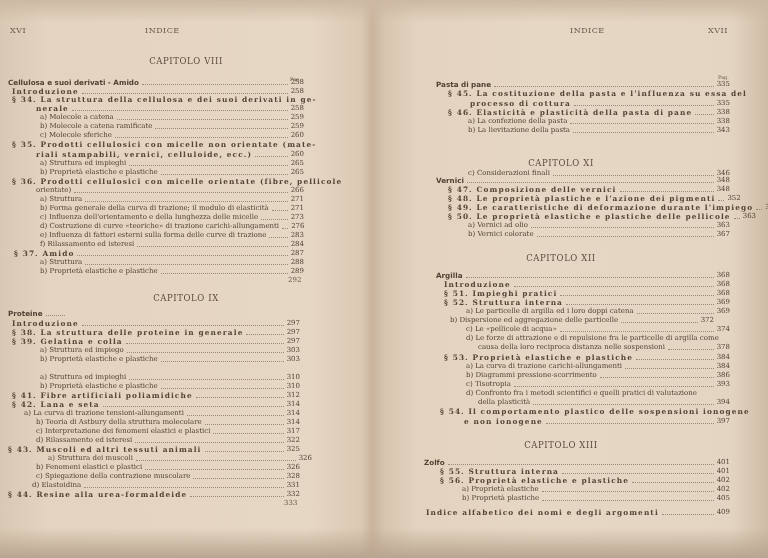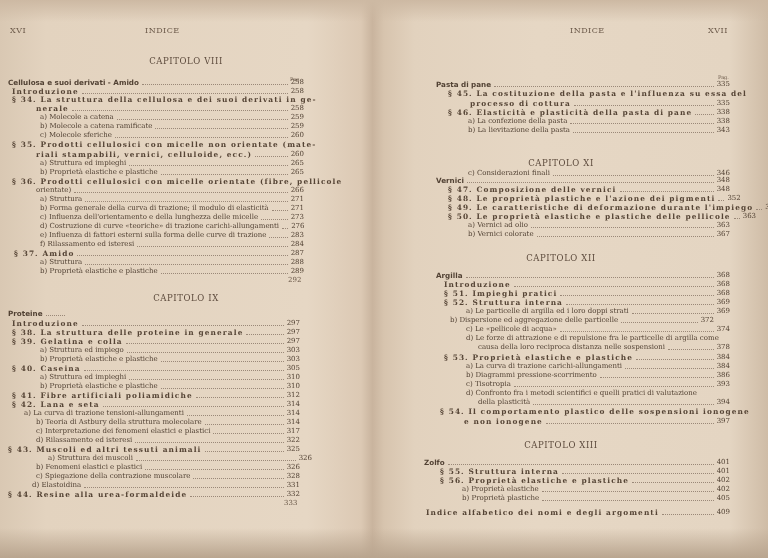--- a/index.html
+++ b/index.html
@@ -168,25 +168,20 @@
     <div class="entry sub" style="left:40px;width:260px;top:346px;">
       <span class="t">a) Struttura ed impiego</span>
         <span class="dots"></span>
         <span class="p">303</span>
     </div>
     <div class="entry sub" style="left:40px;width:260px;top:355px;">
       <span class="t">b) Proprietà elastiche e plastiche</span>
         <span class="dots"></span>
         <span class="p">303</span>
     </div>
-    <div class="entry sec" style="left:12px;width:288px;top:364px;">
-      <span class="t">§ 40. Caseina</span>
-        <span class="dots"></span>
-        <span class="p">305</span>
-    </div>
     <div class="entry sub" style="left:40px;width:260px;top:373px;">
       <span class="t">a) Struttura ed impieghi</span>
         <span class="dots"></span>
         <span class="p">310</span>
     </div>
     <div class="entry sub" style="left:40px;width:260px;top:382px;">
       <span class="t">b) Proprietà elastiche e plastiche</span>
         <span class="dots"></span>
         <span class="p">310</span>
     </div>
@@ -342,21 +337,21 @@
       <span class="t">§ 51. Impieghi pratici</span>
         <span class="dots"></span>
         <span class="p">368</span>
     </div>
     <div class="entry sec" style="left:60px;width:286px;top:298px;">
       <span class="t">§ 52. Struttura interna</span>
         <span class="dots"></span>
         <span class="p">369</span>
     </div>
     <div class="entry sub" style="left:82px;width:264px;top:307px;">
-      <span class="t">a) Le particelle di argilla ed i loro doppi strati</span>
+      <span class="t">a) Le particelle di argilla ed i loro doppi catena</span>
         <span class="dots"></span>
         <span class="p">369</span>
     </div>
     <div class="entry sub" style="left:66px;width:264px;top:316px;">
       <span class="t">b) Dispersione ed aggregazione delle particelle</span>
         <span class="dots"></span>
         <span class="p">372</span>
     </div>
     <div class="entry sub" style="left:82px;width:264px;top:325px;">
       <span class="t">c) Le «pellicole di acqua»</span>

